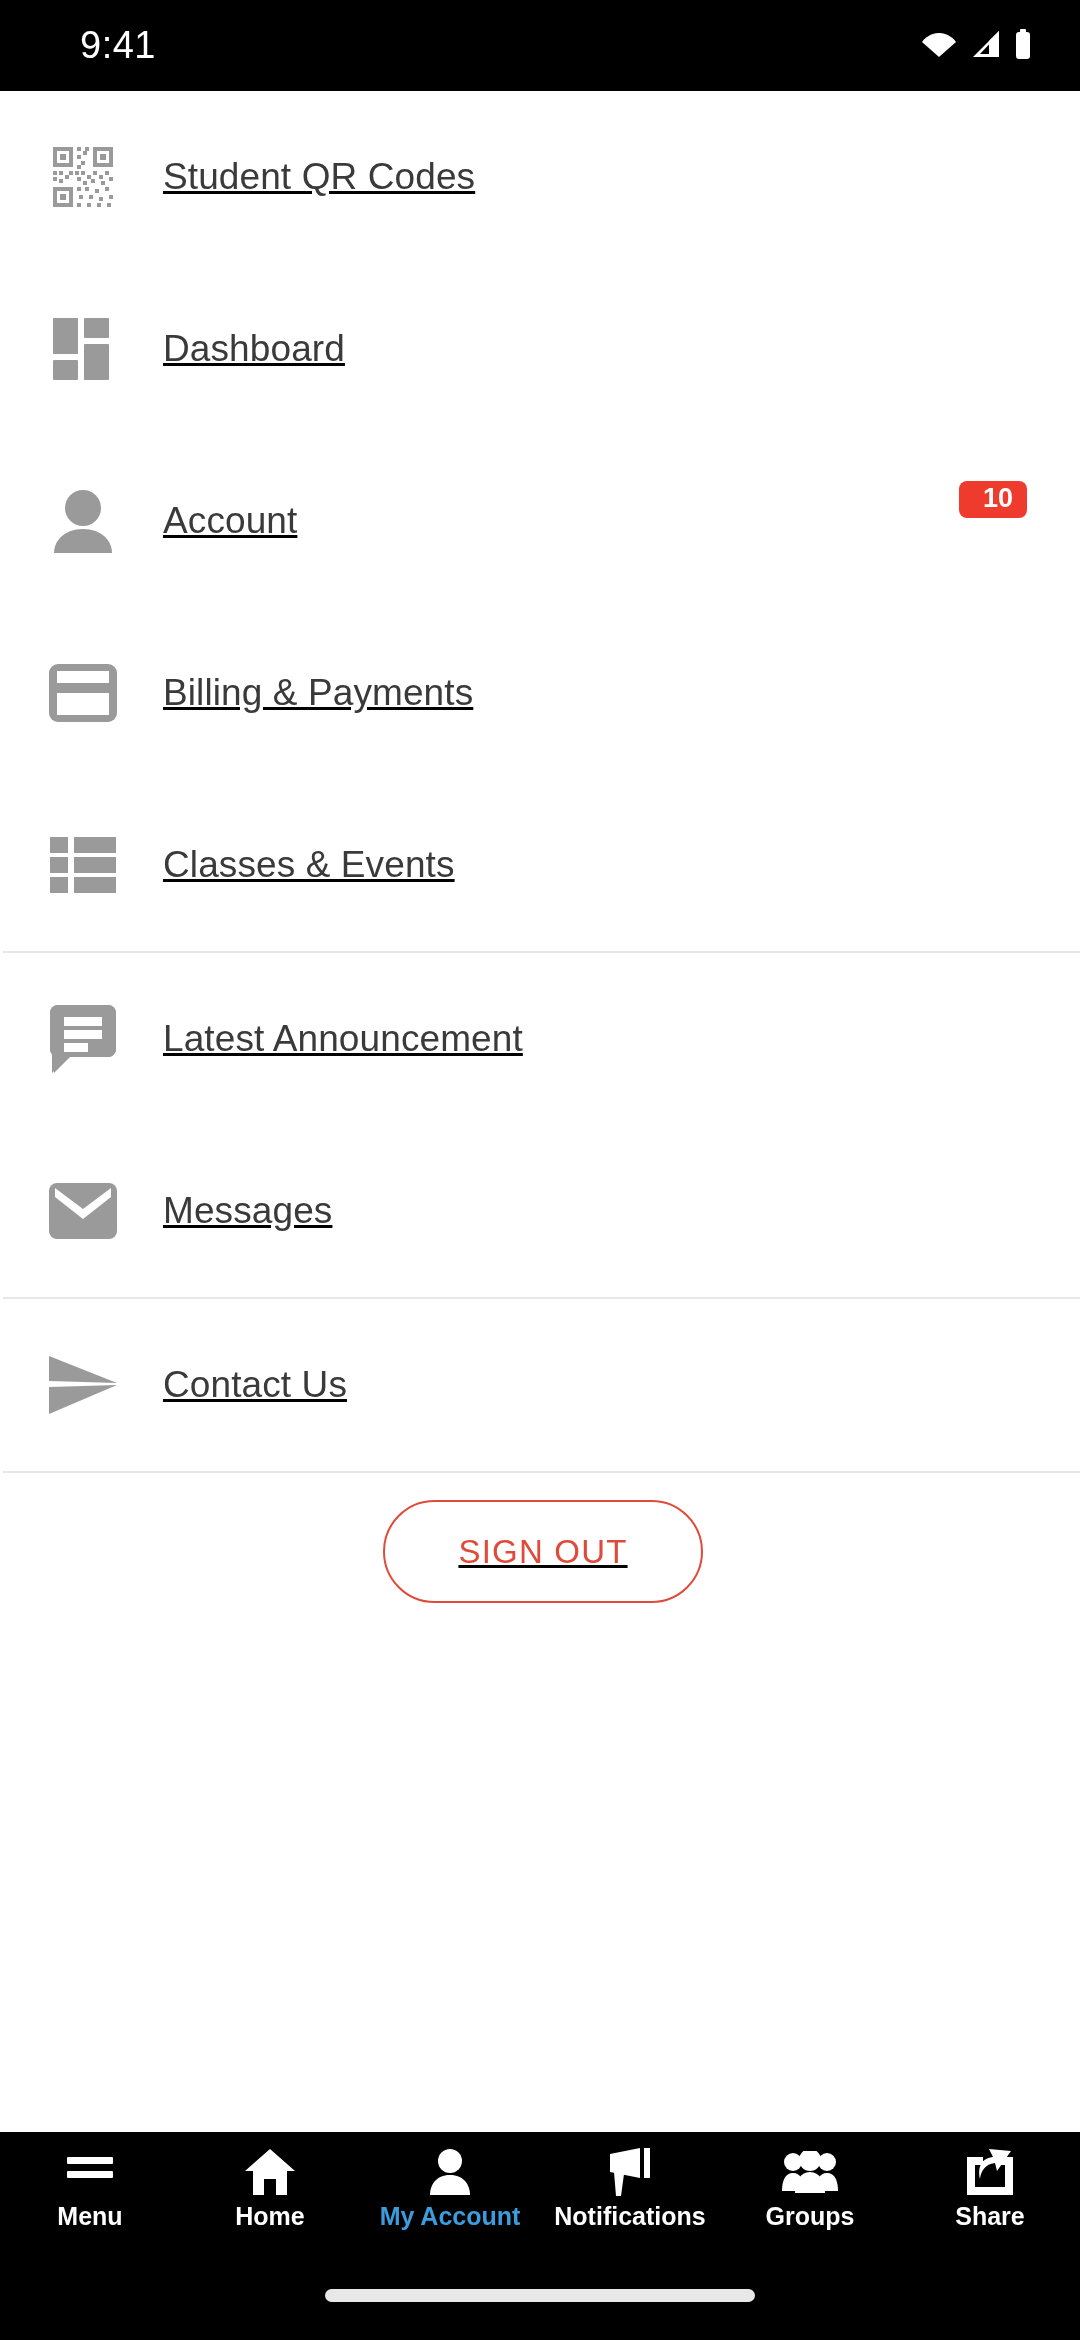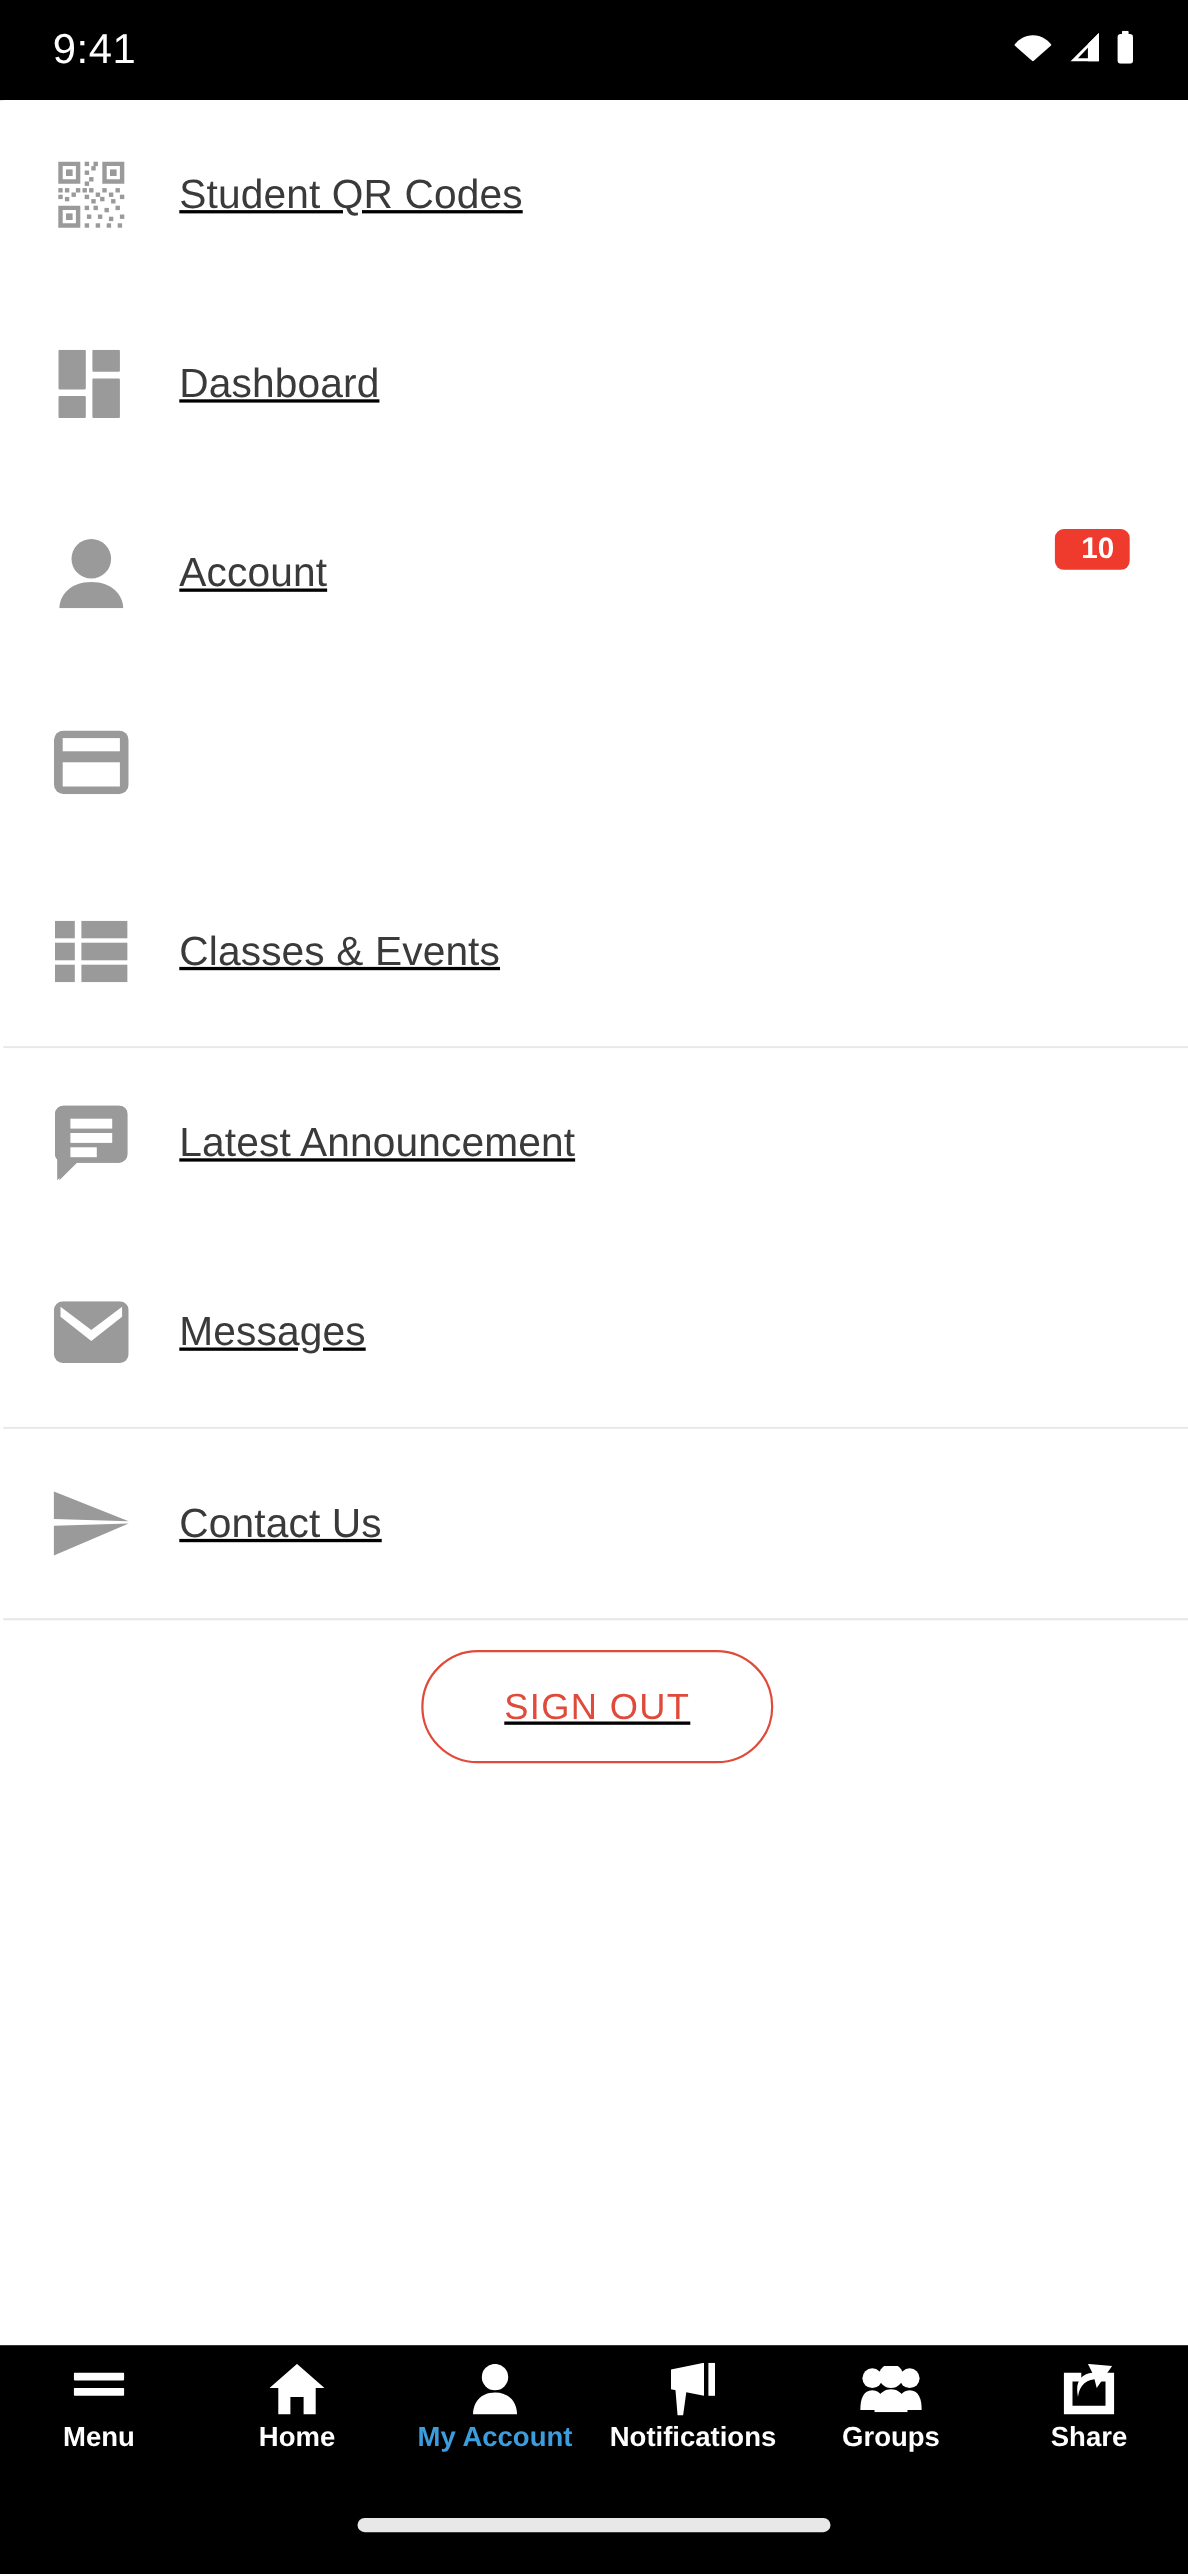--- a/index.html
+++ b/index.html
@@ -10,21 +10,21 @@
     overflow:hidden;
   }
   .screen { position:relative; width:1080px; height:2340px; background:#ffffff; }
 
   
   .statusbar {
     position:absolute; top:0; left:0; width:1080px; height:91px;
     background:#000000; display:flex; align-items:center;
     padding:0 48px; color:#ffffff;
   }
-  .status-time { font-size:38px; letter-spacing:0.5px; font-weight:400; }
+  .status-time { font-size:38px; letter-spacing:0.5px; font-weight:400;margin-left:32px; }
   .status-right { margin-left:auto; display:flex; align-items:center; gap:14px; }
 
   
   .content {
     position:absolute; top:91px; left:3px; width:1080px; height:2240px;
     background:#ffffff;
     text-decoration:underline;
   }
 
   .menu-group { width:100%; }
@@ -195,20 +195,21 @@
       </div>
 
       <div class="menu-row">
         <span class="menu-icon">
           <svg width="68" height="58" viewBox="0 0 68 58">
             <rect x="0" y="0" width="68" height="58" rx="9" fill="#9a9a9a"></rect>
             <rect x="8" y="7" width="52" height="12" fill="#ffffff"></rect>
             <rect x="8" y="29" width="52" height="22" fill="#ffffff"></rect>
           </svg>
         </span>
+        <span class="menu-label">Billing &amp; Payments</span>
       </div>
 
       <div class="menu-row">
         <span class="menu-icon">
           <svg width="66" height="56" viewBox="0 0 66 56">
             <g fill="#9a9a9a">
               <rect x="0" y="0" width="18" height="16"></rect>
                 <rect x="24" y="0" width="42" height="16"></rect>
               <rect x="0" y="20" width="18" height="16"></rect>
                 <rect x="24" y="20" width="42" height="16"></rect>

